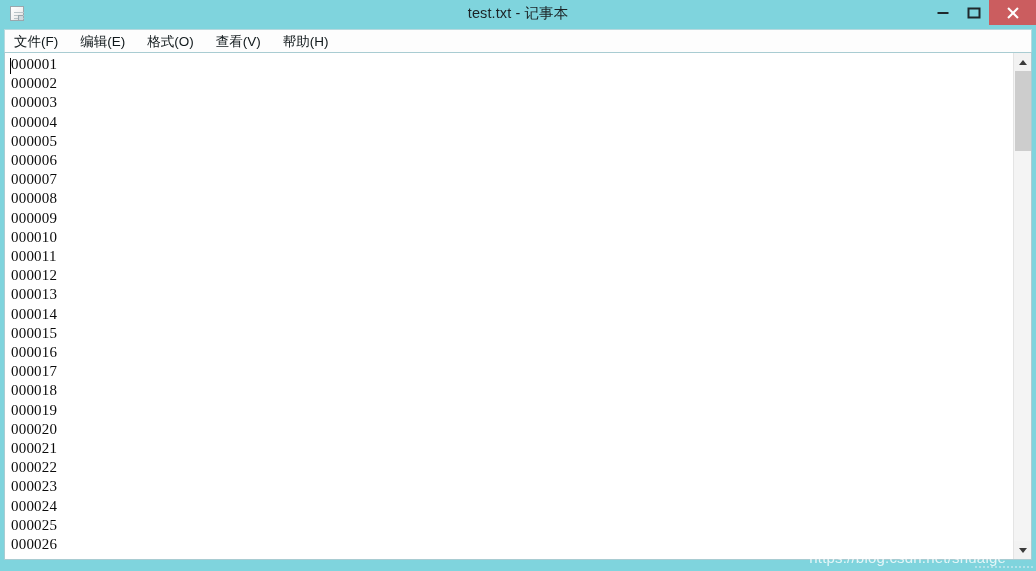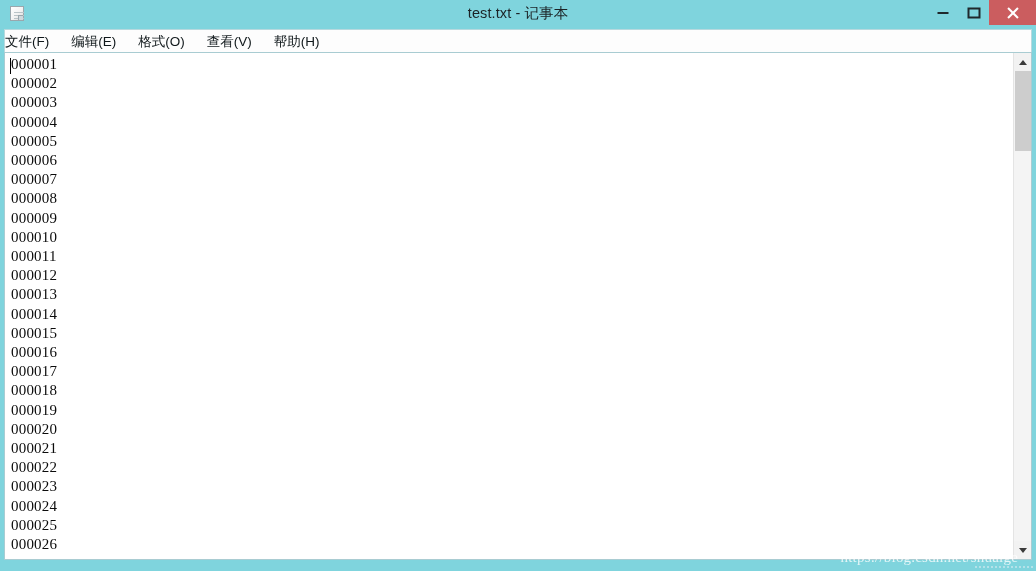--- a/index.html
+++ b/index.html
@@ -133,20 +133,21 @@
     position: absolute;
     left: 4px; top: 29px;
     width: 1028px;
     height: 23px;
     background: #fdfdfd;
     border: 1px solid #b7d9de;
     border-bottom: none;
     box-sizing: border-box;
     display: flex;
     align-items: center;
+    padding-left: 9px;
   }
   .menu-item {
     font-size: 13.5px;
     color: #10181b;
     margin-right: 22px;
     white-space: nowrap;
     line-height: 21px;
   }
 
   
@@ -230,24 +231,24 @@
   .sb-track {
     position: absolute;
     left: 0; right: 0;
     top: 18px; bottom: 18px;
     background: #f4f4f4;
   }
 
   
   .watermark {
     position: absolute;
-    right: 18px;
+    right: 30px;
     bottom: 5px;
     font-size: 15px;
-    font-family: Liberation Serif, serif;
+    font-family: Liberation Sans, sans-serif;
     color: rgba(255,255,255,0.78);
     white-space: nowrap;
     letter-spacing: 0.2px;
     pointer-events: none;
   }
 
   
   .grip {
     position: absolute;
     right: 2px;

